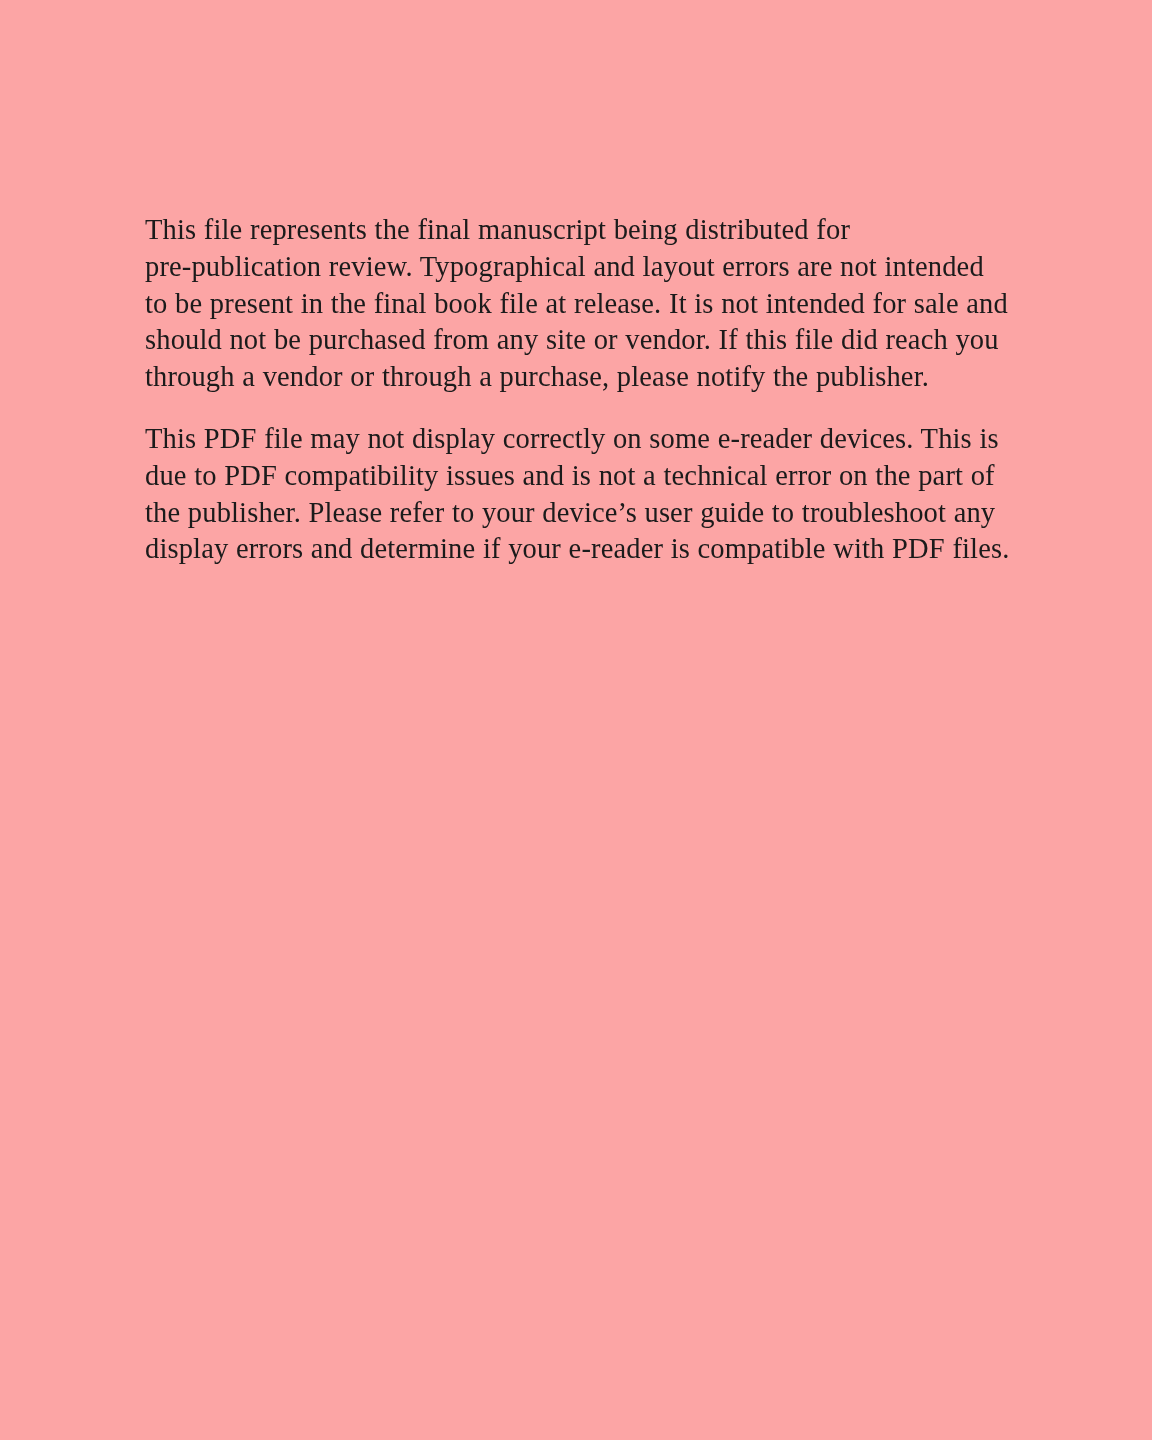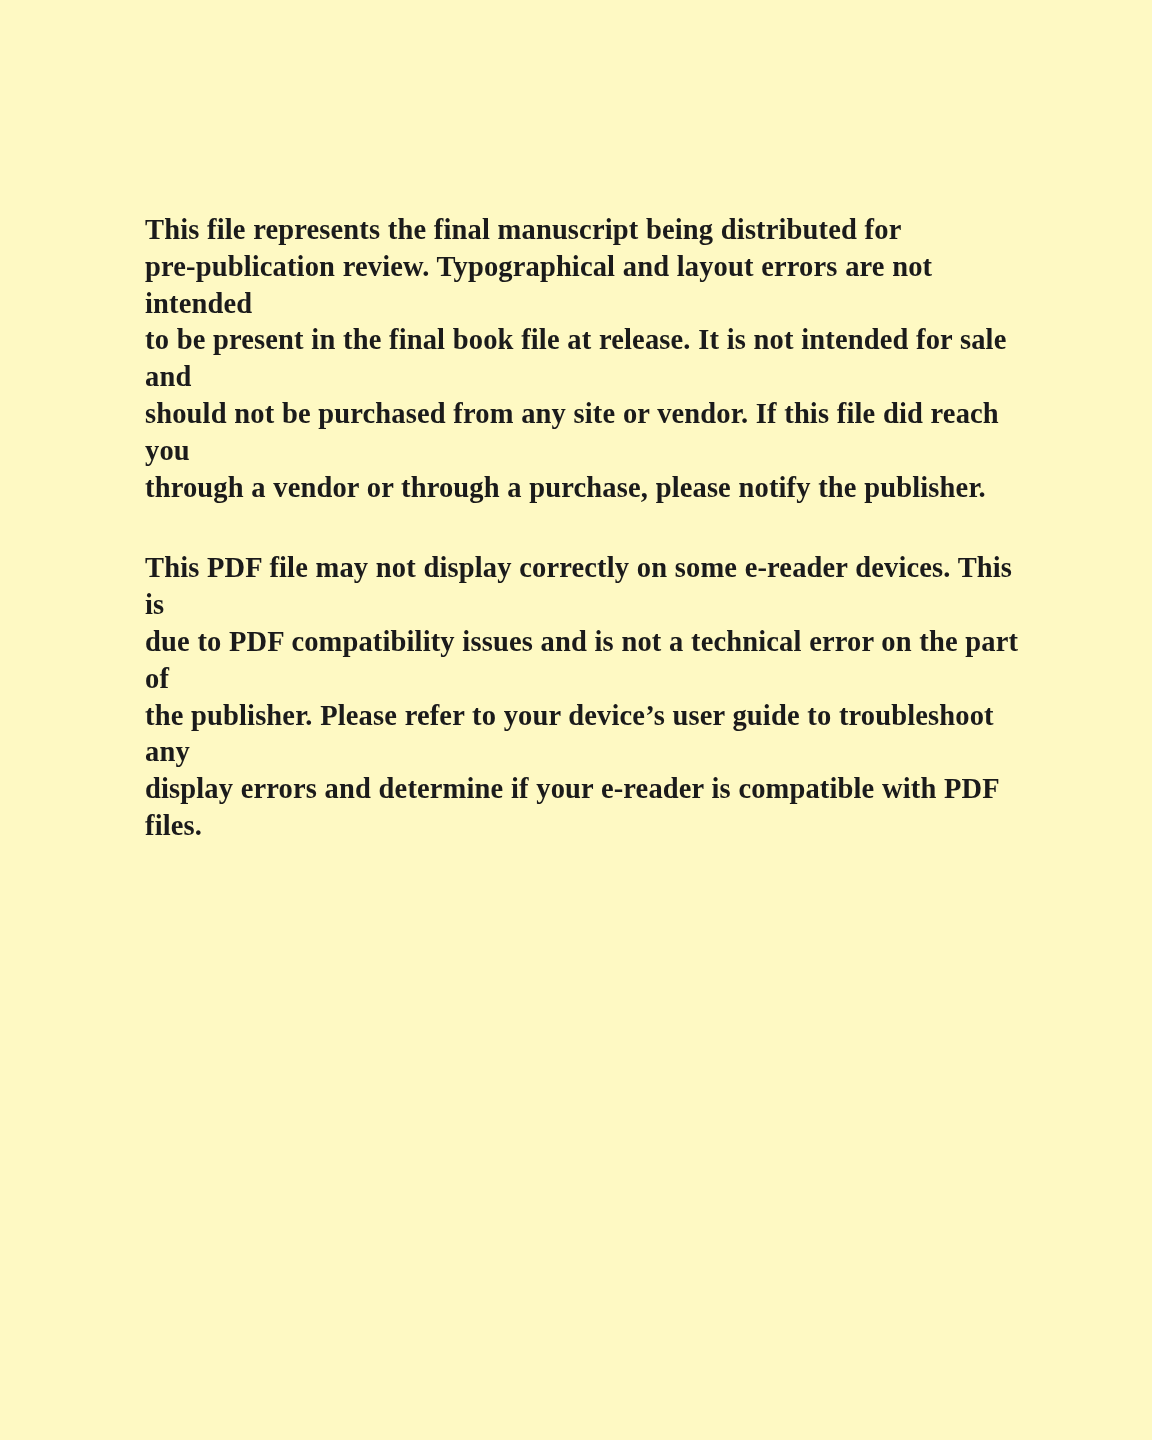--- a/index.html
+++ b/index.html
@@ -14,22 +14,21 @@
     position: relative;
     overflow: hidden;
     font-family: "Liberation Serif", "DejaVu Serif", serif;
     color: #1b1b1b;
     -webkit-font-smoothing: antialiased;
   }
 
   .page {
     position: absolute;
     inset: 0;
-    background: #fef9c3;
-    font-weight: bold;
+    background: #fca5a5;
   }
 
   .text-block {
     position: absolute;
     left: 145px;
     top: 212px;
     width: 880px;
   }
 
   .para {
@@ -37,21 +36,21 @@
     font-size: 28.5px;
     line-height: 36.8px;
     letter-spacing: 0.005em;
     word-spacing: 0.012em;
     text-align: left;
     white-space: pre-line;
     color: #1b1b1b;
   }
 
   .para + .para {
-    margin-top: 44px;
+    margin-top: 25px;
   }
 </style>
 </head>
 <body>
 
 <div class="page">
   <div class="text-block">
     <p class="para">This file represents the final manuscript being distributed for
 pre-publication review. Typographical and layout errors are not intended
 to be present in the final book file at release. It is not intended for sale and

